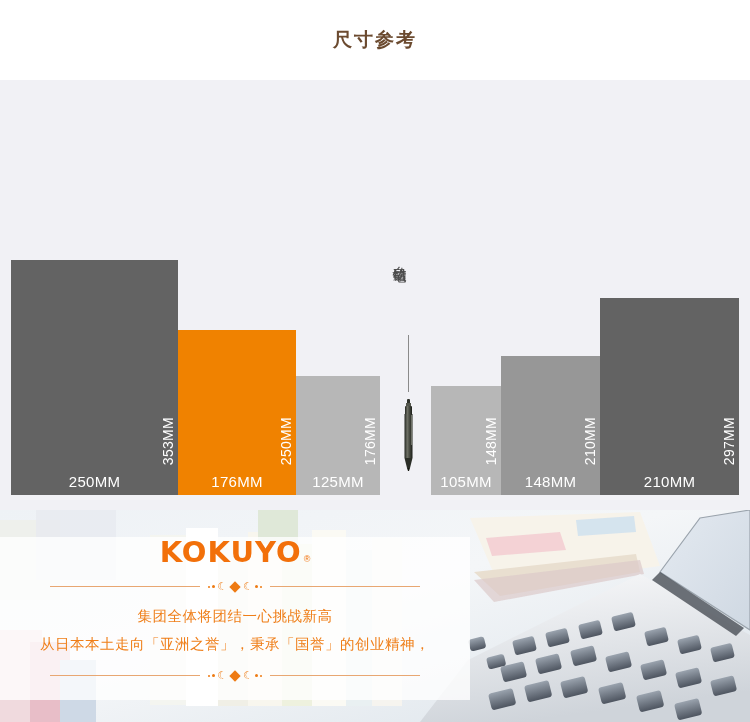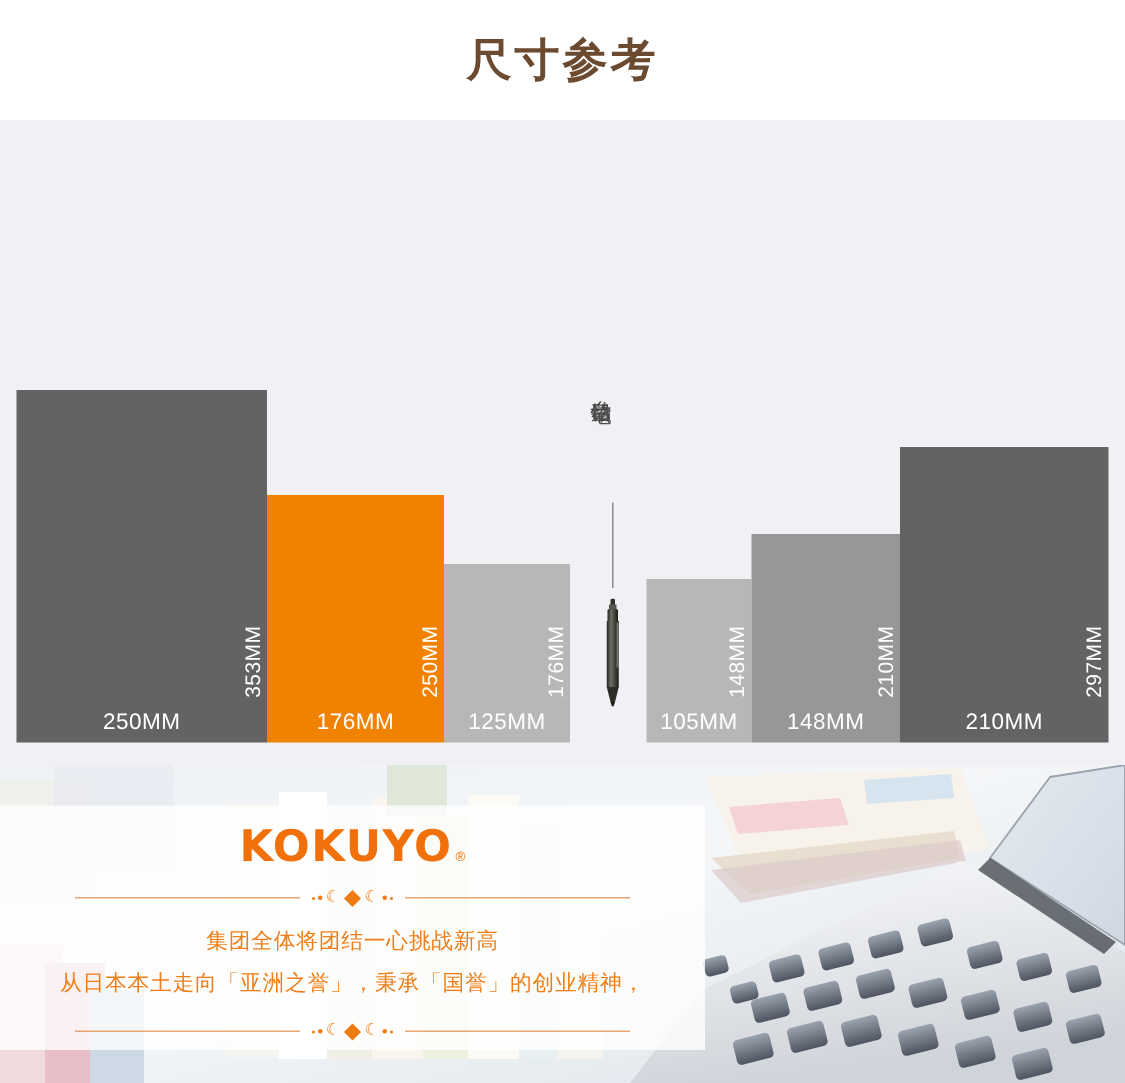--- a/index.html
+++ b/index.html
@@ -11,21 +11,21 @@
     position:relative;
   }
   .page{width:750px;height:722px;position:relative;background:#ffffff;}
 
   
   .title-band{
     width:750px;height:80px;background:#ffffff;
     display:flex;align-items:center;justify-content:center;
   }
   .title-text{
-    font-size:30px;font-weight:bold;color:#6b4a2f;
+    font-size:19px;font-weight:bold;color:#6b4a2f;
     letter-spacing:2px;
     font-family:"DejaVu Sans","Liberation Sans",sans-serif;
   }
 
   
   .chart-panel{
     position:relative;
     width:750px;height:430px;
     background:#f1f1f5;
     overflow:hidden;
@@ -86,21 +86,21 @@
   .banner{
     position:relative;width:750px;height:212px;overflow:hidden;
     background:#e9eef3;
   }
   .banner-bg{position:absolute;left:0;top:0;width:750px;height:212px;}
   .banner-overlay{
     position:absolute;left:0;top:27px;width:470px;height:163px;
     background:rgba(255,255,255,0.78);
   }
   .banner-content{
-    position:absolute;left:0;top:27px;width:470px;height:163px;
+    position:absolute;left:0;top:15px;width:470px;height:163px;
     display:flex;flex-direction:column;align-items:center;
     padding-top:13px;box-sizing:border-box;
   }
   .logo-row{display:flex;align-items:flex-end;justify-content:center;}
   .logo-text{
     font-size:29px;font-weight:bold;color:#f2700a;
     letter-spacing:1px;line-height:1;
     font-family:"DejaVu Sans","Liberation Sans",sans-serif;
   }
   .logo-reg{font-size:9px;color:#f2700a;margin-left:2px;margin-bottom:3px;}

